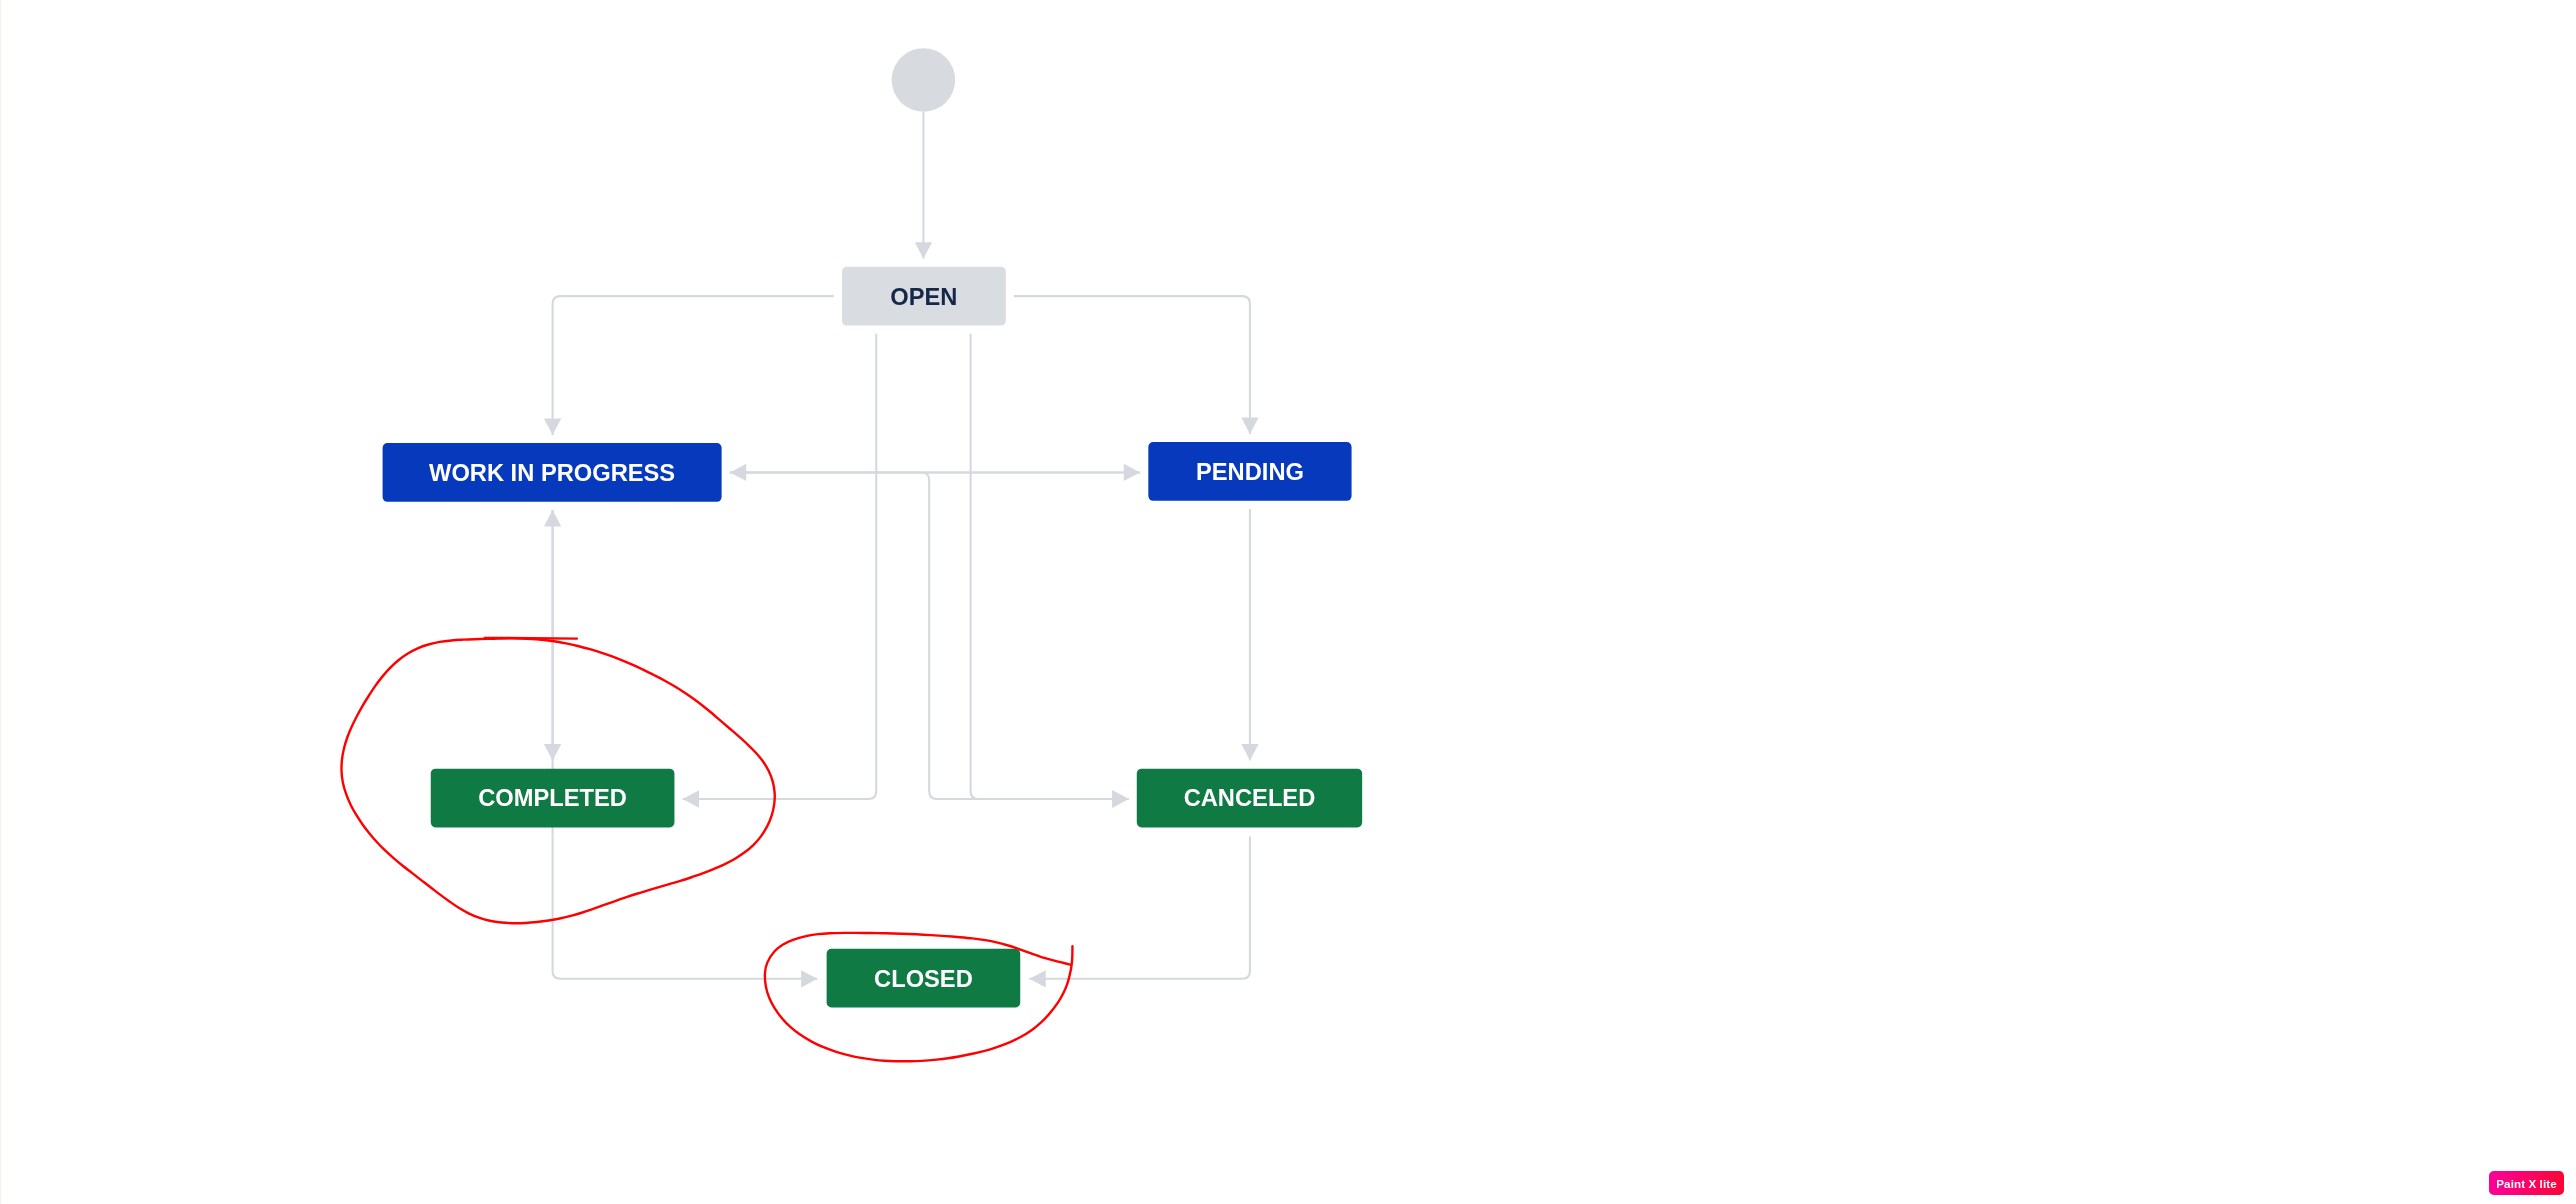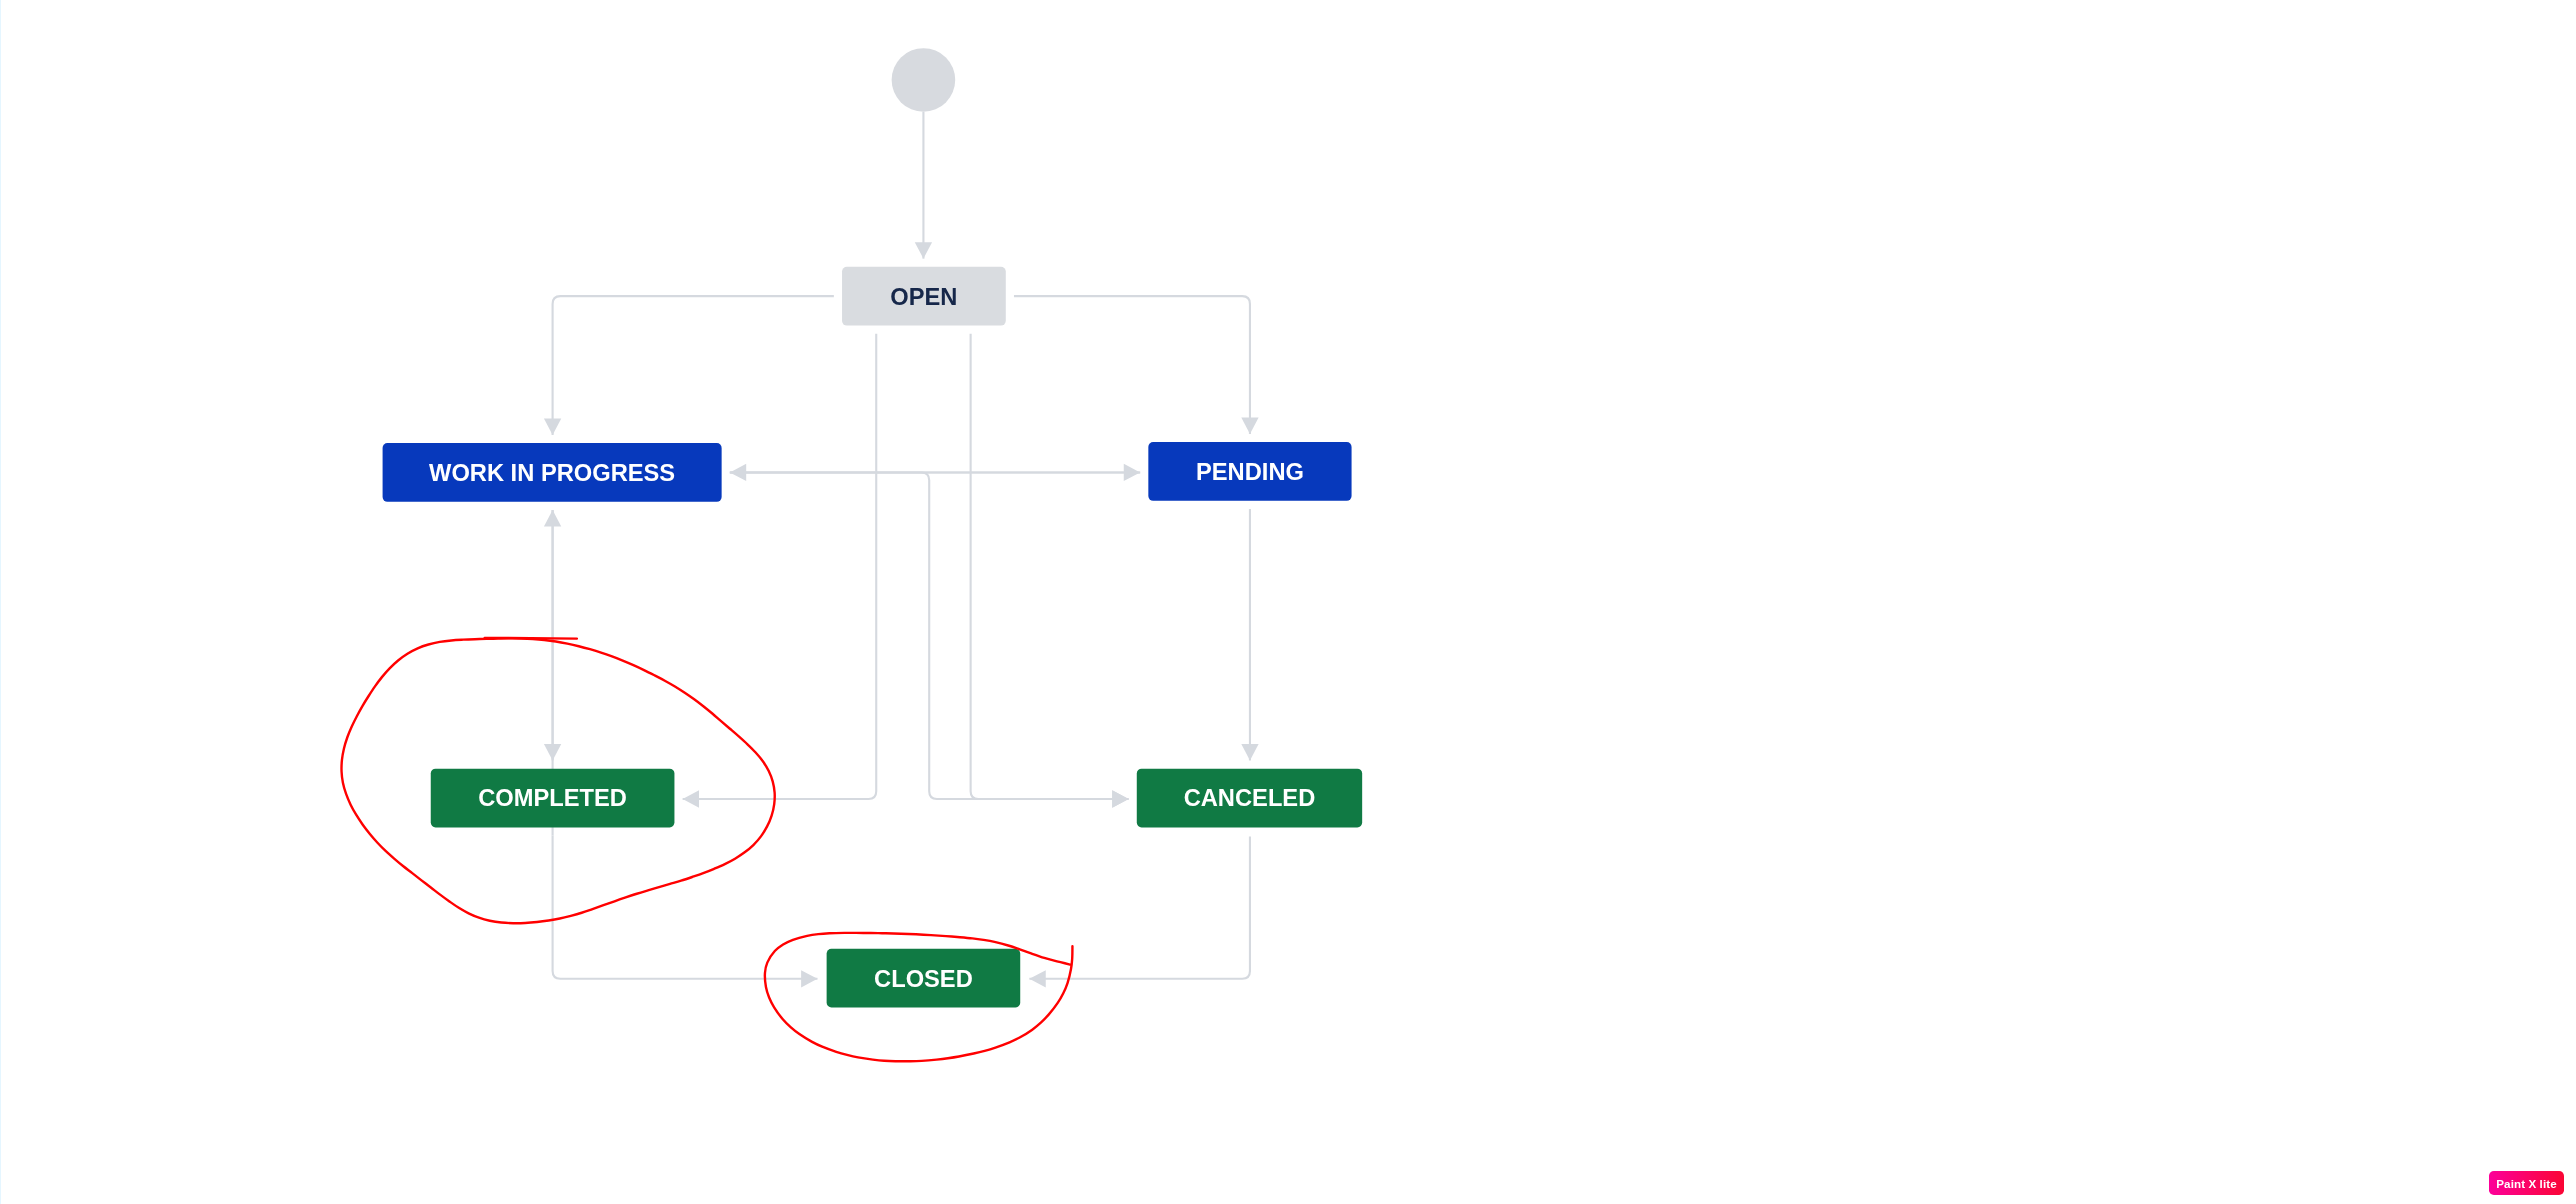--- a/index.html
+++ b/index.html
@@ -12,21 +12,21 @@
     width: 2576px;
     height: 1204px;
     overflow: hidden;
     font-family: "Liberation Sans", sans-serif;
     -webkit-font-smoothing: antialiased;
   }
   #canvas {
     position: relative;
     width: 2084px;
     height: 1204px;
-    background: #7dd3fc;
+    background: #fca5a5;
     
     filter: opacity(1);
   }
   svg#diagram {
     position: absolute;
     left: 0;
     top: 0;
     width: 2576px;
     height: 1204px;
     display: block;

